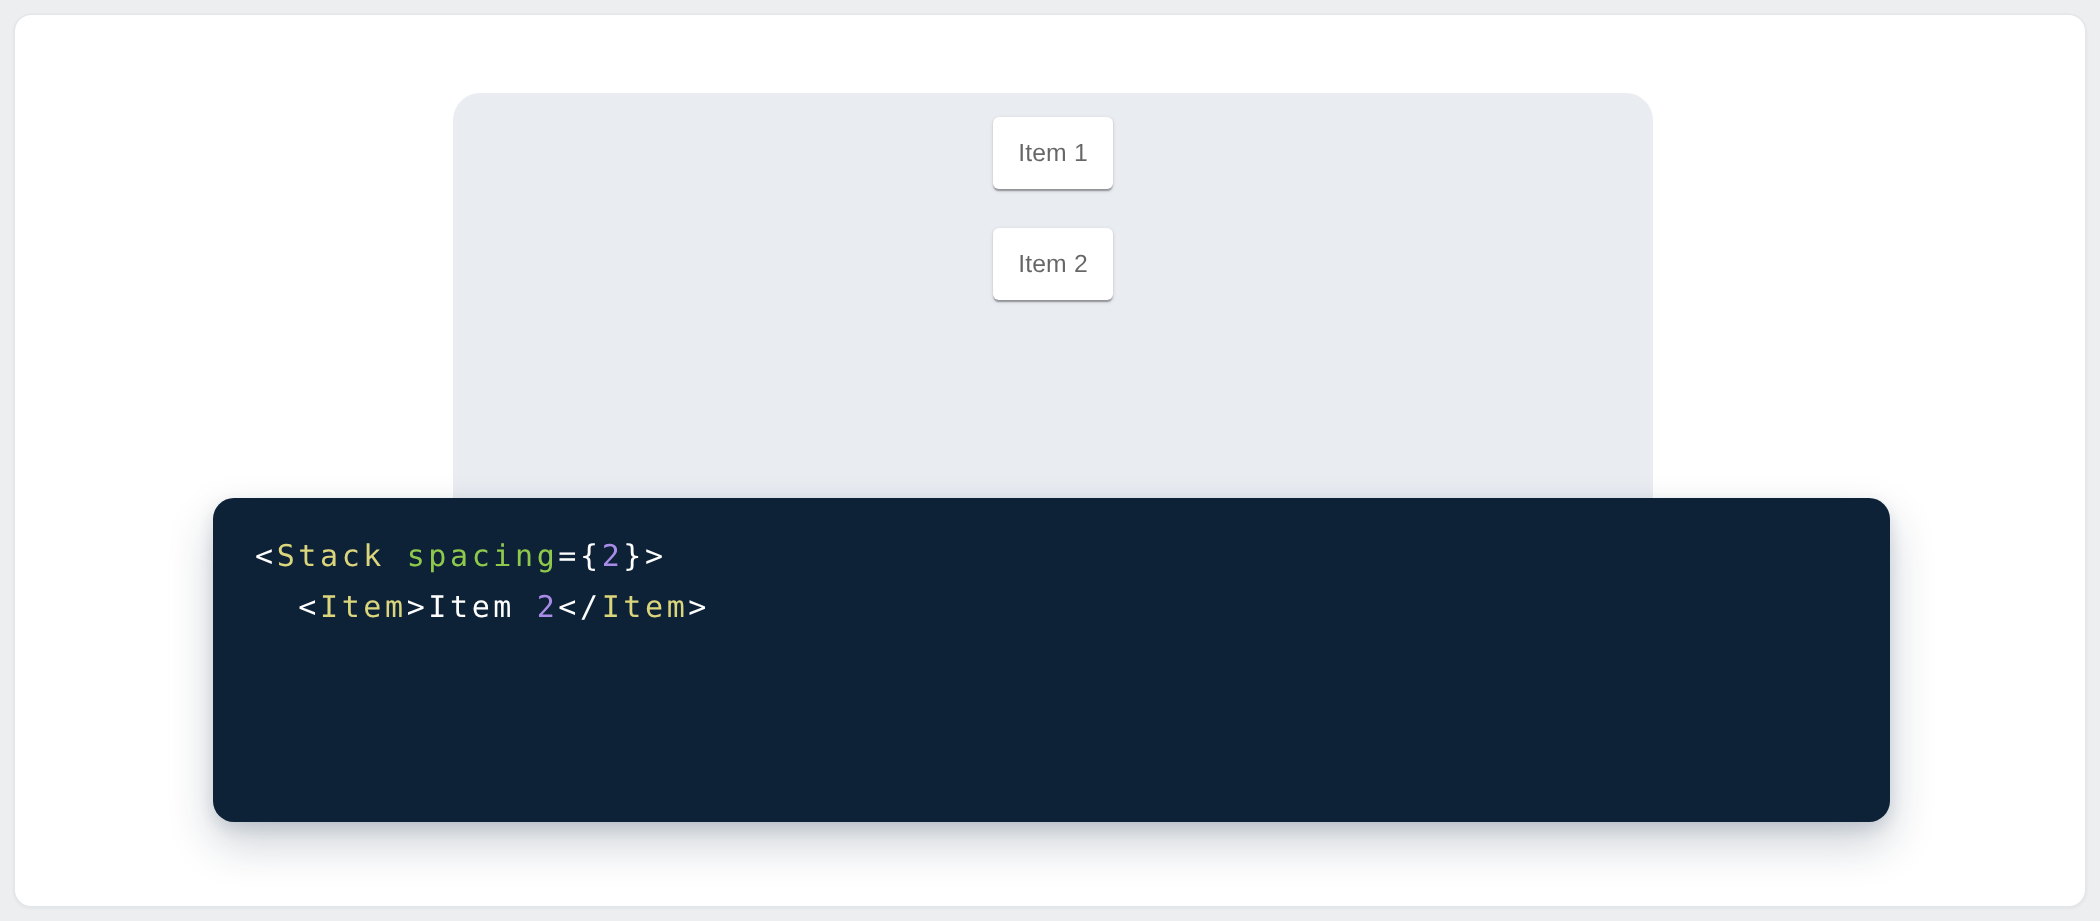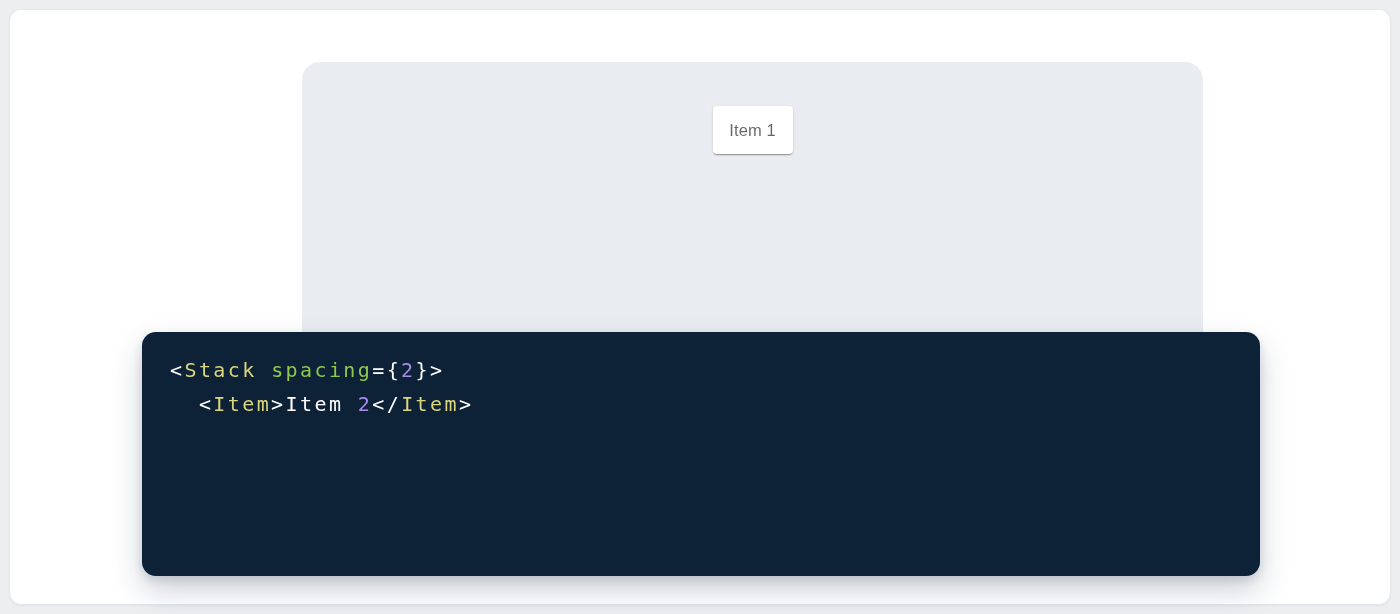--- a/index.html
+++ b/index.html
@@ -26,28 +26,28 @@
     border: 1px solid #e3e7ea;
     border-radius: 12px;
     box-shadow: 0 1px 2px rgba(0,0,0,0.04);
   }
 
   
   .demo-panel {
     position: absolute;
     left: 302px;
     top: 62px;
-    width: 901px;
+    width: 800px;
     height: 290px;
     background: #e9edf2;
     border-radius: 18px;
     display: flex;
     flex-direction: column;
     align-items: center;
-    padding-top: 44px;
+    padding-top: 16px;
     gap: 26px;
     box-sizing: border-box;
   }
 
   
   .stack-item {
     width: 80px;
     height: 48px;
     background: #ffffff;
     border-radius: 4px;
@@ -61,21 +61,21 @@
                 0px 1px 1px 0px rgba(0,0,0,0.14),
                 0px 1px 3px 0px rgba(0,0,0,0.12);
   }
 
   
   .code-block {
     position: absolute;
     left: 142px;
     top: 332px;
     width: 1118px;
-    height: 244px;
+    height: 216px;
     border-radius: 14px;
     box-sizing: border-box;
     padding: 22px 0 0 28px;
     background: var(--code-bg, #0d2137);
     box-shadow: 0 14px 30px rgba(20, 40, 70, 0.22),
                 0 4px 10px rgba(20, 40, 70, 0.12);
     font-family: "DejaVu Sans Mono", monospace;
     font-size: 20px;
     letter-spacing: 2.4px;
     line-height: 33.6px;
@@ -94,20 +94,23 @@
 <body style="background: rgb(236, 238, 240);">
 
 <div class="stage">
 
   <div class="surface-card" style="background: rgb(255, 255, 255);"></div>
 
   <div class="demo-panel" style="background: rgb(233, 237, 242);">
     <div class="stack-item">
       <span>Item 1</span>
     </div>
+    <div class="stack-item">
+      <span>Item 2</span>
+    </div>
   </div>
 
   <div class="code-block">
     <div>
         <div class="code-line"><span class="tk-punc">&lt;</span><span class="tk-tag">Stack</span><span class="tk-plain"> </span><span class="tk-attr">spacing</span><span class="tk-punc">={</span><span class="tk-num">2</span><span class="tk-punc">}&gt;</span></div>
         <div class="code-line"><span class="tk-plain">  </span><span class="tk-punc">&lt;</span><span class="tk-tag">Item</span><span class="tk-punc">&gt;</span><span class="tk-plain">Item </span><span class="tk-num">2</span><span class="tk-punc">&lt;/</span><span class="tk-tag">Item</span><span class="tk-punc">&gt;</span></div>
       </div>
   </div>
 
 </div>

